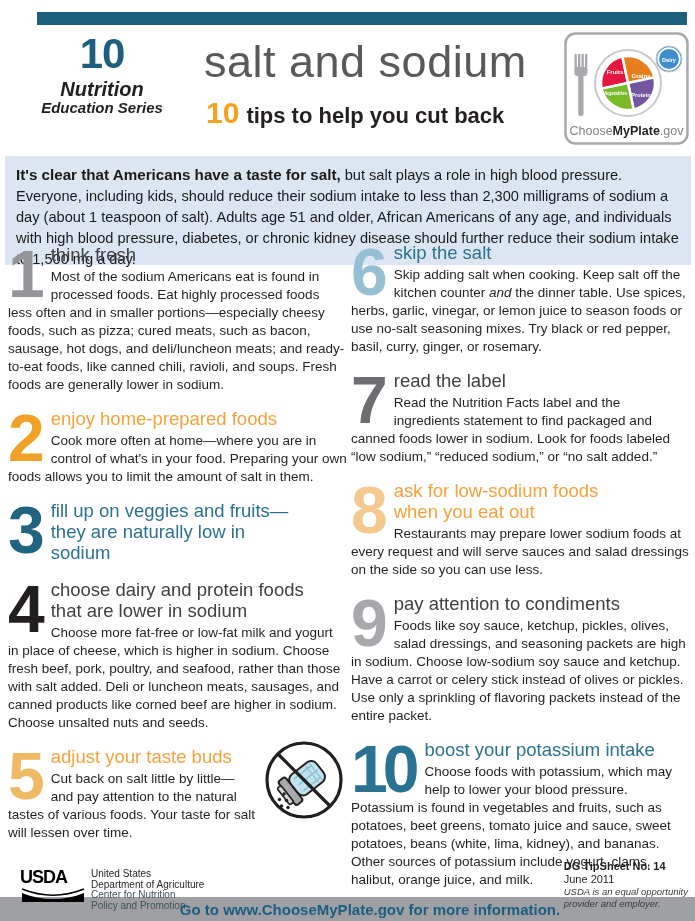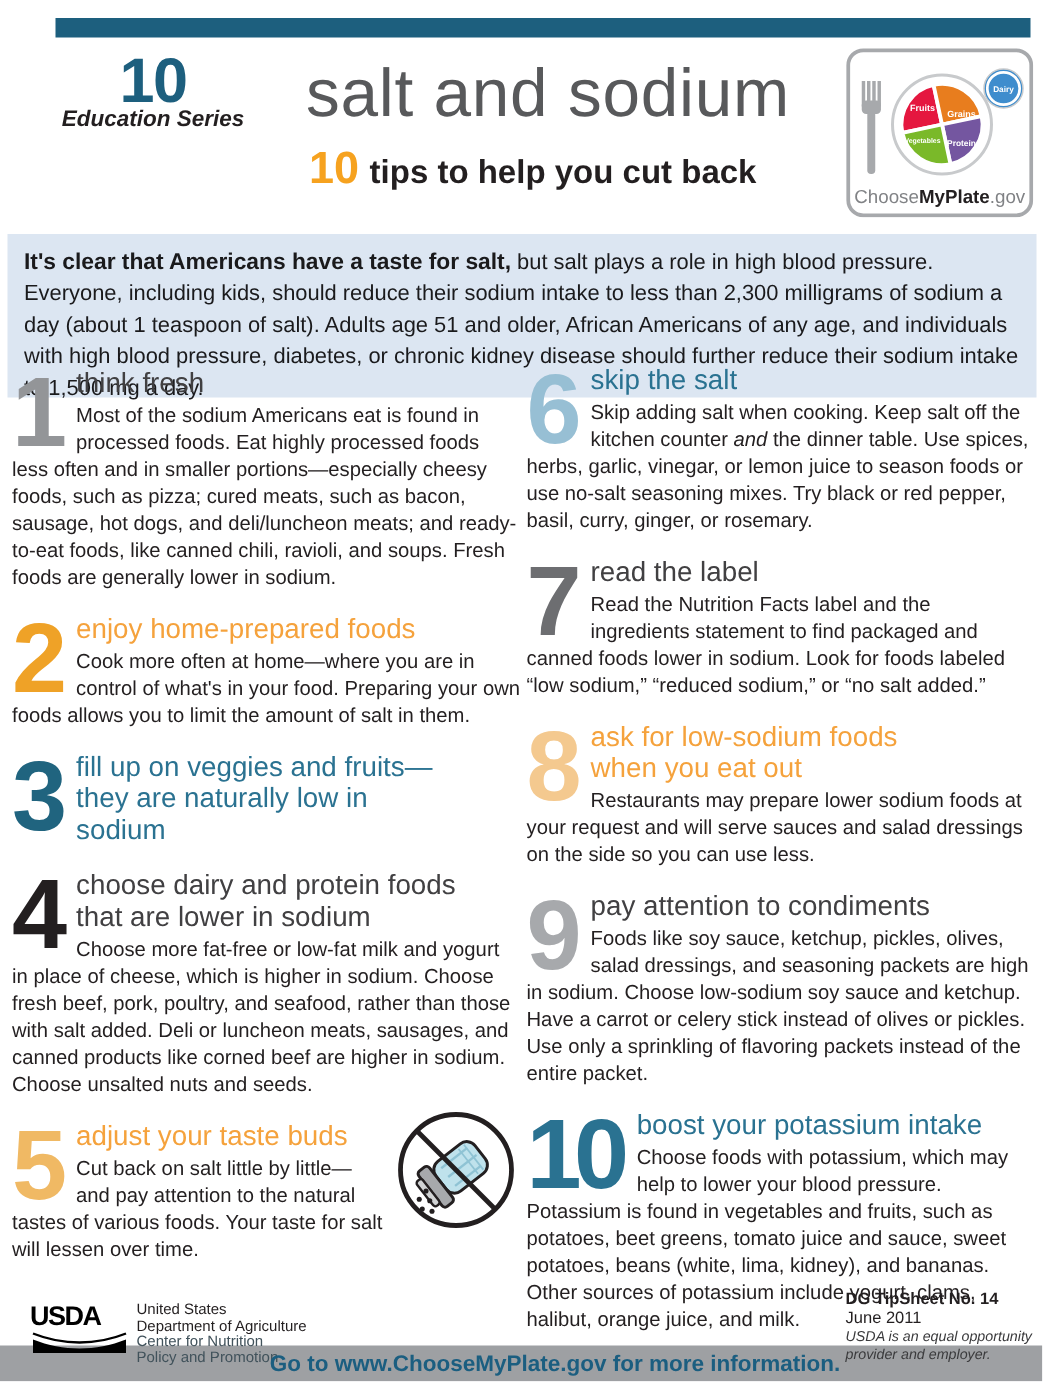--- a/index.html
+++ b/index.html
@@ -64,20 +64,21 @@
 </style>
 </head>
 <body>
 
 <div class="page">
 
   <div class="topbar"></div>
 
   <div class="series">
     <div class="s10">10</div>
+    <div class="sline1">Nutrition</div>
     <div class="sline2">Education Series</div>
   </div>
 
   <h1 class="main-title">salt and sodium</h1>
 
   <div class="subtitle">
     <span class="sub-num">10</span>
     <span class="sub-text">tips to help you cut back</span>
   </div>
 
@@ -178,21 +179,21 @@
 
     <section class="tip">
       <div class="tip-num c-n7">7</div>
       <h2 class="tip-title t-dark">read the label</h2>
       <p class="tip-body">Read the Nutrition Facts label and the ingredients statement to find packaged and canned foods lower in sodium. Look for foods labeled “low sodium,” “reduced sodium,” or “no salt added.”</p>
     </section>
 
     <section class="tip">
       <div class="tip-num c-n8">8</div>
       <h2 class="tip-title t-orange w255">ask for low-sodium foods when you eat out</h2>
-      <p class="tip-body">Restaurants may prepare lower sodium foods at your request and will serve sauces and salad dressings on the side so you can use less.</p>
+      <p class="tip-body">Restaurants may prepare lower sodium foods at every request and will serve sauces and salad dressings on the side so you can use less.</p>
     </section>
 
     <section class="tip">
       <div class="tip-num c-n9">9</div>
       <h2 class="tip-title t-dark">pay attention to condiments</h2>
       <p class="tip-body">Foods like soy sauce, ketchup, pickles, olives, salad dressings, and seasoning packets are high in sodium. Choose low-sodium soy sauce and ketchup. Have a carrot or celery stick instead of olives or pickles. Use only a sprinkling of flavoring packets instead of the entire packet.</p>
     </section>
 
     <section class="tip">
       <div class="tip-num c-n10 wide">10</div>

